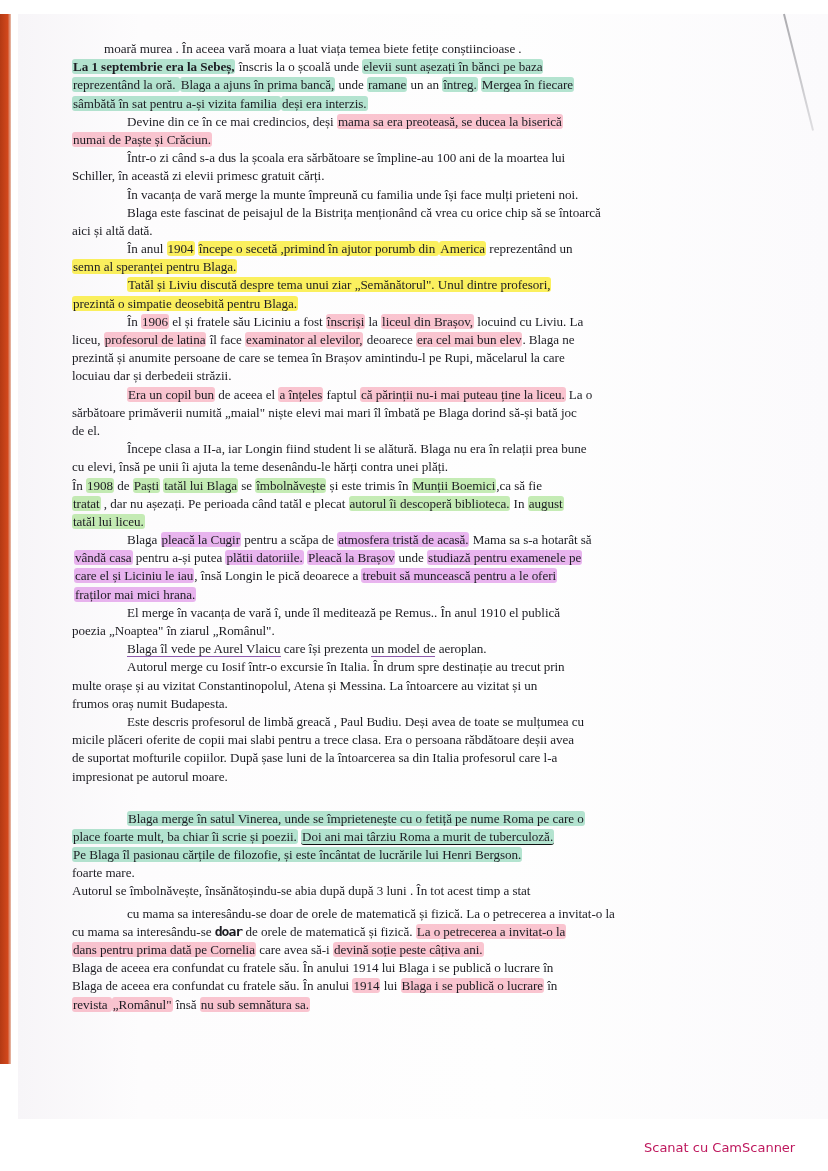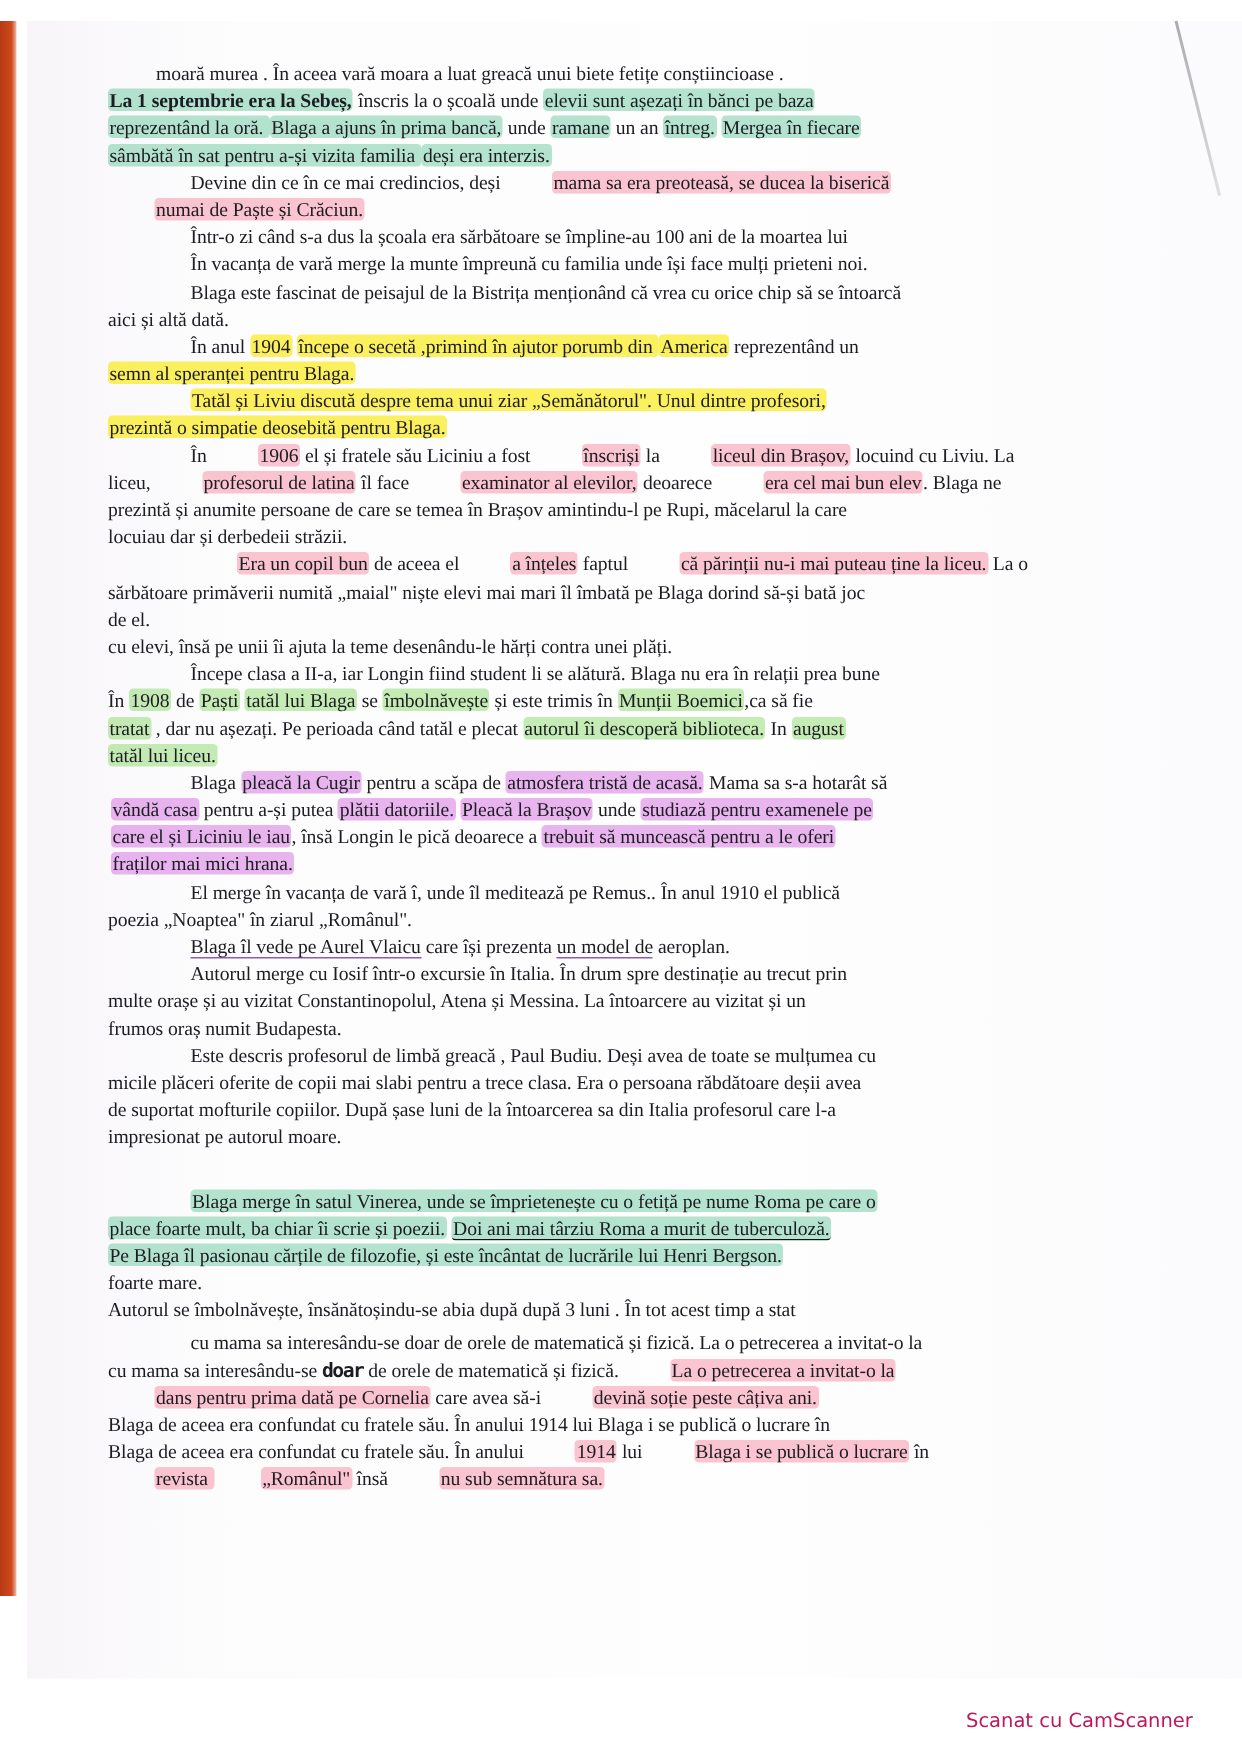--- a/index.html
+++ b/index.html
@@ -28,62 +28,63 @@
     font-size:13.1px; line-height:18.2px; letter-spacing:-0.05px;
   }
   .line { white-space:nowrap; height:18.2px; position:relative; }
   .ind { padding-left:23px; }
   .out { margin-left:-32px; }
   .out2 { margin-left:-30px; }
   .hl { border-radius:3px; padding:0 1px; }
   .g  { background:rgba(118,205,170,0.55); }
   .lg { background:rgba(150,220,120,0.55); }
   .y  { background:rgba(250,235,40,0.75); }
-  .p  { background:rgba(246,150,170,0.55);margin-left:31px; }
+  .p  { background:rgba(246,150,170,0.55); }
   .m  { background:rgba(215,120,225,0.55); }
   .ul-purple { border-bottom:1.5px solid #8f5ab0; }
   .ul-black { border-bottom:1.4px solid #111; }
   .bold { font-weight:bold; }
   .scribble { font-weight:bold; font-family:"DejaVu Sans Mono",monospace; letter-spacing:-1px; }
   .footer {
     position:absolute; left:644px; top:1140px;
     font-family:"DejaVu Sans","Liberation Sans",sans-serif; font-size:13px; color:#be185d;
   }
 </style>
 </head>
 <body>
 
 <div class="edge-left"></div>
 <div class="page"></div>
 <div class="crease"></div>
 
 <div class="text">
-  <div class="line"><span>moară murea . În aceea vară moara a luat greacă unui biete fetițe conștiincioase .</span></div>
+  <div class="line"><span>moară murea . În aceea vară moara a luat viața temea biete fetițe conștiincioase .</span></div>
   <div class="line out"><span class="hl g bold">La 1 septembrie era la Sebeș,</span><span> înscris la o școală unde </span><span class="hl g">elevii sunt așezați în bănci pe baza</span></div>
   <div class="line out"><span class="hl g">reprezentând la oră. </span><span class="hl g">Blaga a ajuns în prima bancă,</span><span> unde </span><span class="hl g">ramane</span><span> un an </span><span class="hl g">întreg.</span><span> </span><span class="hl g">Mergea în fiecare</span></div>
   <div class="line out"><span class="hl g">sâmbătă în sat pentru a-și vizita familia </span><span class="hl g">deși era interzis.</span></div>
   <div class="line ind"><span>Devine din ce în ce mai credincios, deși </span><span class="hl p">mama sa era preoteasă, se ducea la biserică</span></div>
   <div class="line out"><span class="hl p">numai de Paște și Crăciun.</span></div>
   <div class="line ind">Într-o zi când s-a dus la școala era sărbătoare se împline-au 100 ani de la moartea lui</div>
+  <div class="line out">Schiller, în această zi elevii primesc gratuit cărți.</div>
   <div class="line ind">În vacanța de vară merge la munte împreună cu familia unde își face mulți prieteni noi.</div>
   <div class="line ind">Blaga este fascinat de peisajul de la Bistrița menționând că vrea cu orice chip să se întoarcă</div>
   <div class="line out">aici și altă dată.</div>
   <div class="line ind"><span>În anul </span><span class="hl y">1904</span><span> </span><span class="hl y">începe o secetă ,primind în ajutor porumb din </span><span class="hl y">America</span><span> reprezentând un</span></div>
   <div class="line out"><span class="hl y">semn al speranței pentru Blaga.</span></div>
   <div class="line ind"><span class="hl y">Tatăl și Liviu discută despre tema unui ziar „Semănătorul". Unul dintre profesori,</span></div>
   <div class="line out"><span class="hl y">prezintă o simpatie deosebită pentru Blaga.</span></div>
   <div class="line ind"><span>În </span><span class="hl p">1906</span><span> el și fratele său Liciniu a fost </span><span class="hl p">înscriși</span><span> la </span><span class="hl p">liceul din Brașov,</span><span> locuind cu Liviu. La</span></div>
   <div class="line out"><span>liceu, </span><span class="hl p">profesorul de latina</span><span> îl face </span><span class="hl p">examinator al elevilor,</span><span> deoarece </span><span class="hl p">era cel mai bun elev</span><span>. Blaga ne</span></div>
   <div class="line out">prezintă și anumite persoane de care se temea în Brașov amintindu-l pe Rupi, măcelarul la care</div>
   <div class="line out">locuiau dar și derbedeii străzii.</div>
   <div class="line ind"><span class="hl p">Era un copil bun</span><span> de aceea el </span><span class="hl p">a înțeles</span><span> faptul </span><span class="hl p">că părinții nu-i mai puteau ține la liceu.</span><span> La o</span></div>
   <div class="line out">sărbătoare primăverii numită „maial" niște elevi mai mari îl îmbată pe Blaga dorind să-și bată joc</div>
   <div class="line out">de el.</div>
+  <div class="line ind">Începe clasa a II-a, iar Longin fiind student li se alătură. Blaga nu era în relații prea bune</div>
   <div class="line out">cu elevi, însă pe unii îi ajuta la teme desenându-le hărți contra unei plăți.</div>
-  <div class="line ind">Începe clasa a II-a, iar Longin fiind student li se alătură. Blaga nu era în relații prea bune</div>
   <div class="line out"><span>În </span><span class="hl lg">1908</span><span> de </span><span class="hl lg">Paști</span><span> </span><span class="hl lg">tatăl lui Blaga</span><span> se </span><span class="hl lg">îmbolnăvește</span><span> și este trimis în </span><span class="hl lg">Munții Boemici</span><span>,ca să fie</span></div>
   <div class="line out"><span class="hl lg">tratat</span><span> , dar nu așezați. Pe perioada când tatăl e plecat </span><span class="hl lg">autorul îi descoperă biblioteca.</span><span> In </span><span class="hl lg">august</span></div>
   <div class="line out"><span class="hl lg">tatăl lui liceu.</span></div>
   <div class="line ind"><span>Blaga </span><span class="hl m">pleacă la Cugir</span><span> pentru a scăpa de </span><span class="hl m">atmosfera tristă de acasă.</span><span> Mama sa s-a hotarât să</span></div>
   <div class="line out2"><span class="hl m">vândă casa</span><span> pentru a-și putea </span><span class="hl m">plătii datoriile.</span><span> </span><span class="hl m">Pleacă la Brașov</span><span> unde </span><span class="hl m">studiază pentru examenele pe</span></div>
   <div class="line out2"><span class="hl m">care el și Liciniu le iau</span><span>, însă Longin le pică deoarece a </span><span class="hl m">trebuit să muncească pentru a le oferi</span></div>
   <div class="line out2"><span class="hl m">fraților mai mici hrana.</span></div>
   <div class="line ind">El merge în vacanța de vară î, unde îl meditează pe Remus.. În anul 1910 el publică</div>
   <div class="line out">poezia „Noaptea" în ziarul „Românul".</div>
   <div class="line ind"><span class="ul-purple">Blaga îl vede pe Aurel Vlaicu</span><span> care își prezenta </span><span class="ul-purple">un model de</span><span> aeroplan.</span></div>

